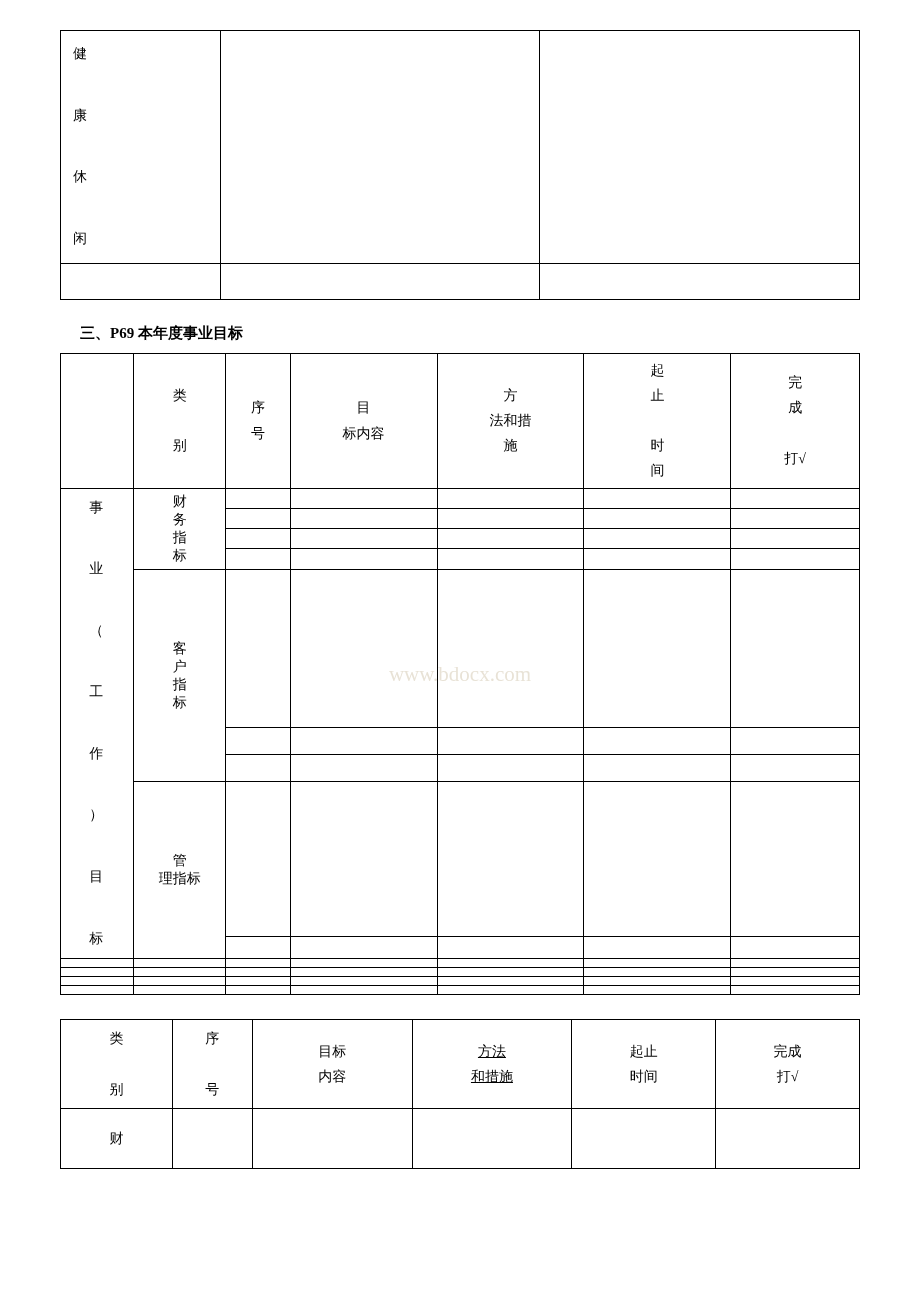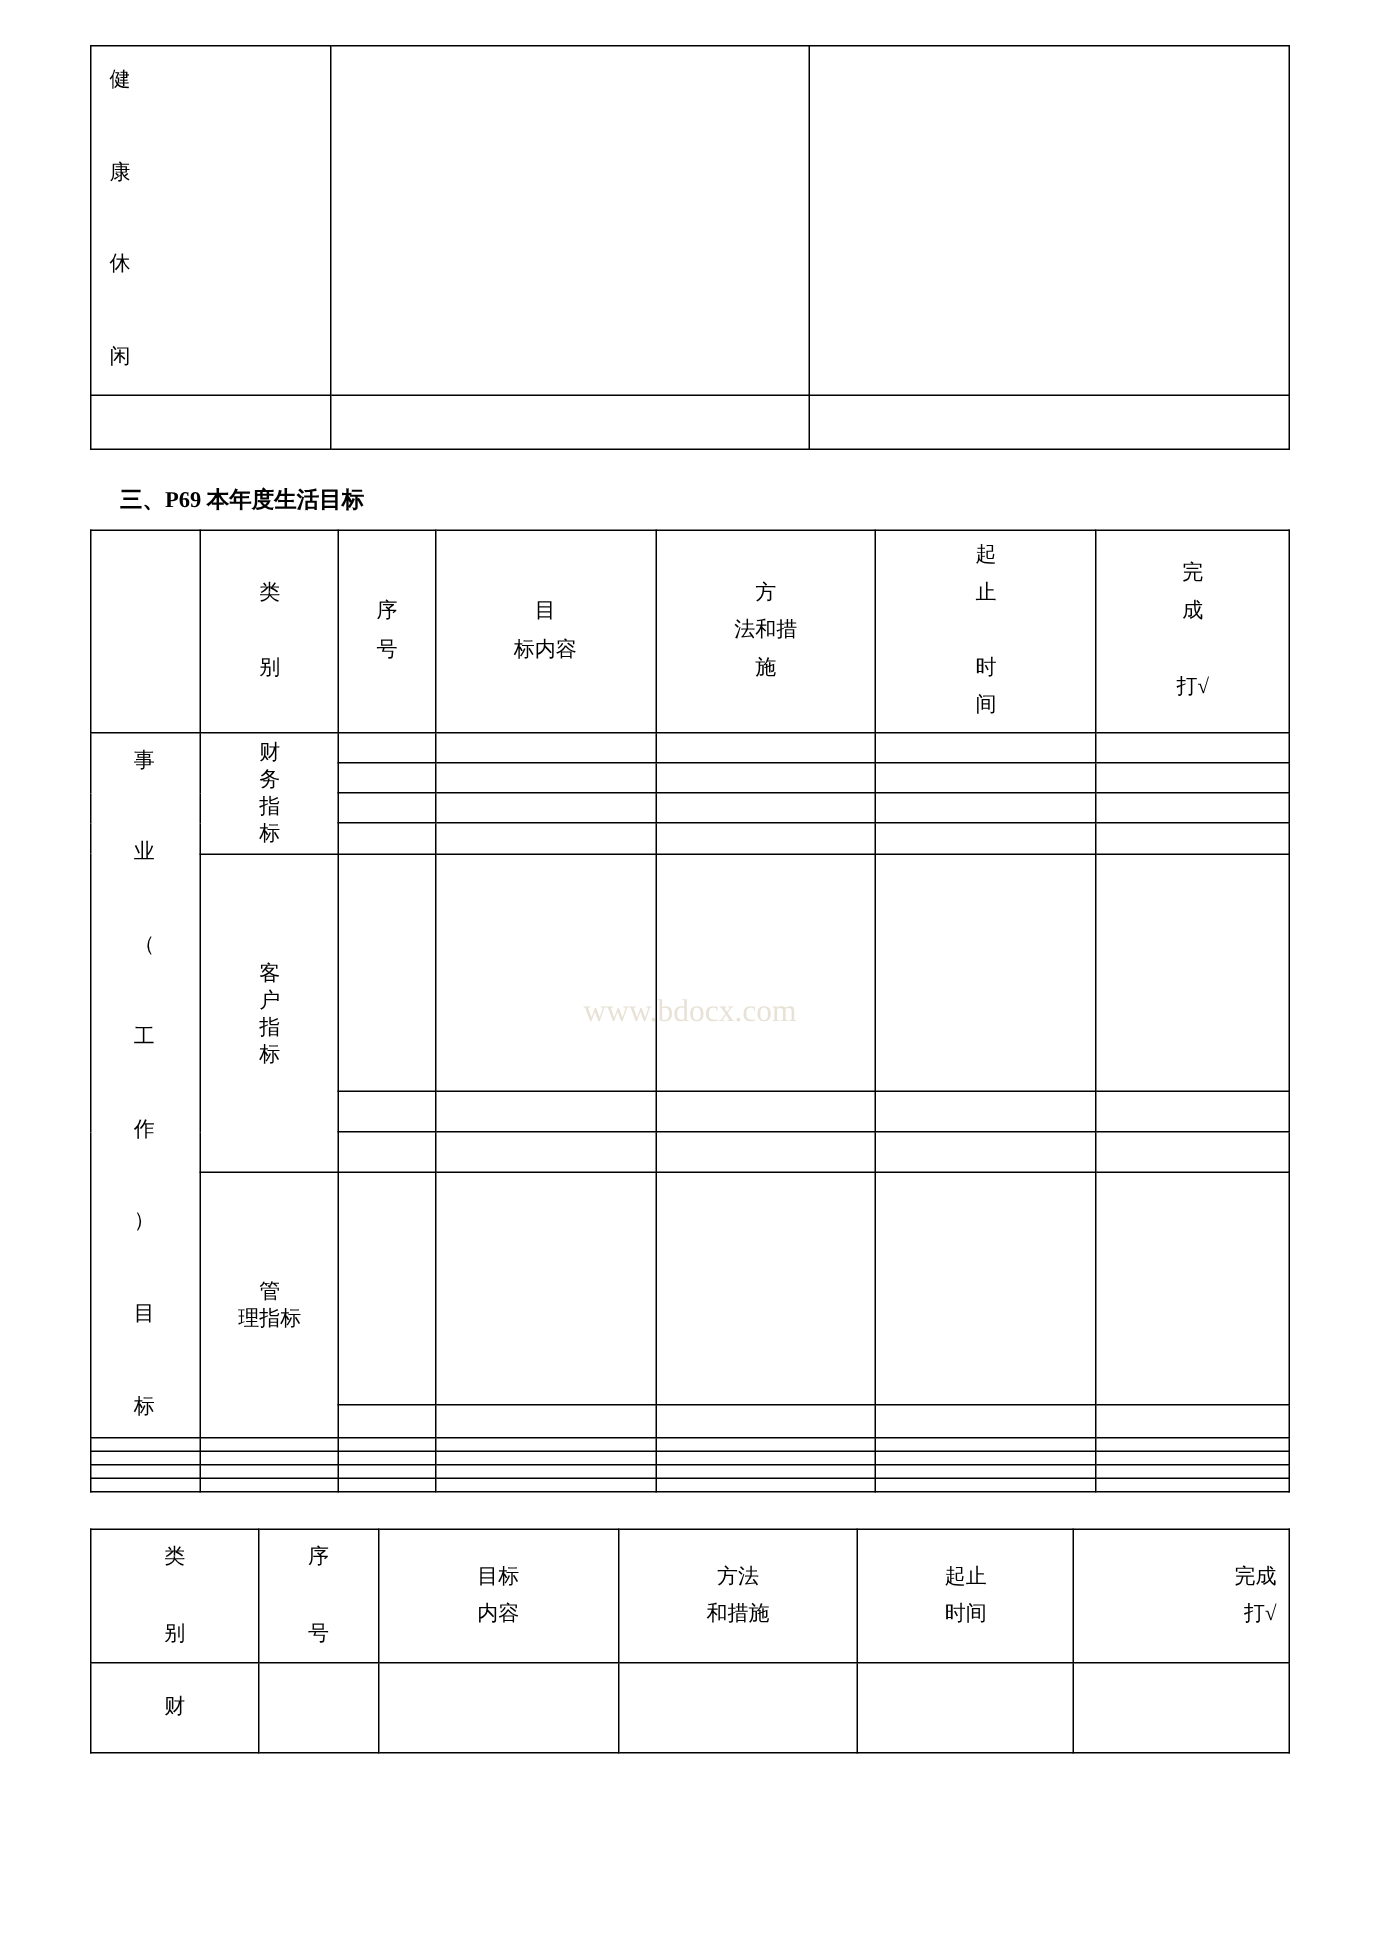--- a/index.html
+++ b/index.html
@@ -142,23 +142,23 @@
       line-height: 1.8;
     }
 
     .section4-table .header-row td {
       font-weight: normal;
     }
 
     .section4-table .col-type { width: 14%; }
     .section4-table .col-seq { width: 10%; }
     .section4-table .col-content { width: 20%; }
-    .section4-table .col-method { width: 20%; }
+    .section4-table .col-method { width: 20%; text-decoration: underline; }
     .section4-table .col-time { width: 18%; font-family: Liberation Serif, serif; }
-    .section4-table .col-done { width: 18%; text-align: right; }
+    .section4-table .col-done { width: 18%; }
   </style>
 </head>
 <body>
 
 <div class="page-container">
 
   <table class="top-table">
     <tbody>
       <tr>
         <td class="cell-health">健<br><br>康<br><br>休<br><br>闲</td>
@@ -166,21 +166,21 @@
         <td class="cell-empty"></td>
       </tr>
       <tr class="bottom-row">
         <td></td>
         <td></td>
         <td></td>
       </tr>
     </tbody>
   </table>
 
-  <div class="section-heading">三、P69 本年度生活目标</div>
+  <div class="section-heading">三、P69 本年度事业目标</div>
 
   <div class="relative-container">
     <div class="watermark">www.bdocx.com</div>
     <table class="section3-table">
       <tbody>
 
         <tr class="header-row">
           <td class="col-left"></td>
           <td class="col-type">类<br><br>别</td>
           <td class="col-seq">序<br>号</td>

